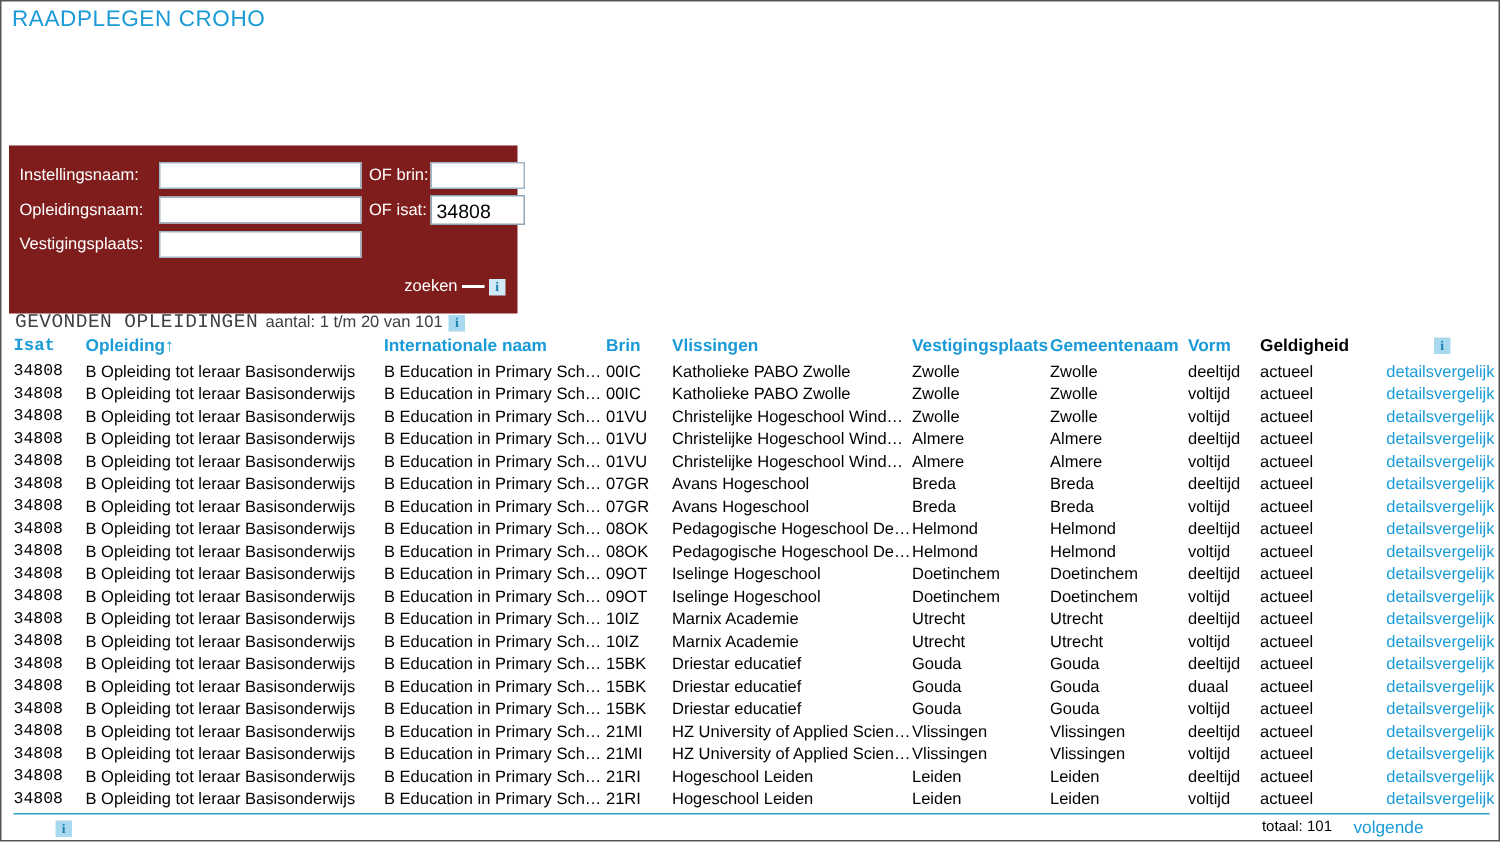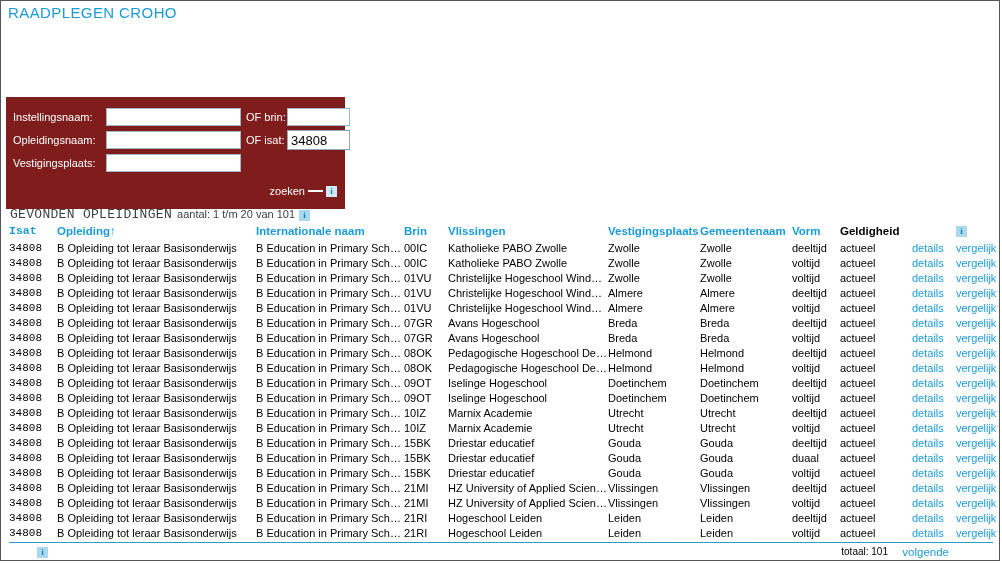--- a/index.html
+++ b/index.html
@@ -189,21 +189,21 @@
   }
   .col-isat   { width: 48px; font-family: Liberation Mono, monospace; }
   .col-opl    { width: 199px; }
   .col-intl   { width: 148px; }
   .col-brin   { width: 44px; }
   .col-inst   { width: 160px; }
   .col-vest   { width: 92px; }
   .col-gem    { width: 92px; }
   .col-vorm   { width: 48px; }
   .col-geld   { width: 72px; }
-  .col-det    { width: 44px; }
+  .col-det    { width: 44px; text-align: right; }
   .col-verg   { width: 56px; text-align: left; }
 
   th.col-verg .info-icon { }
 
   
   #footer-rule {
     position: absolute;
     left: 8px;
     top: 541px;
     width: 984px;

